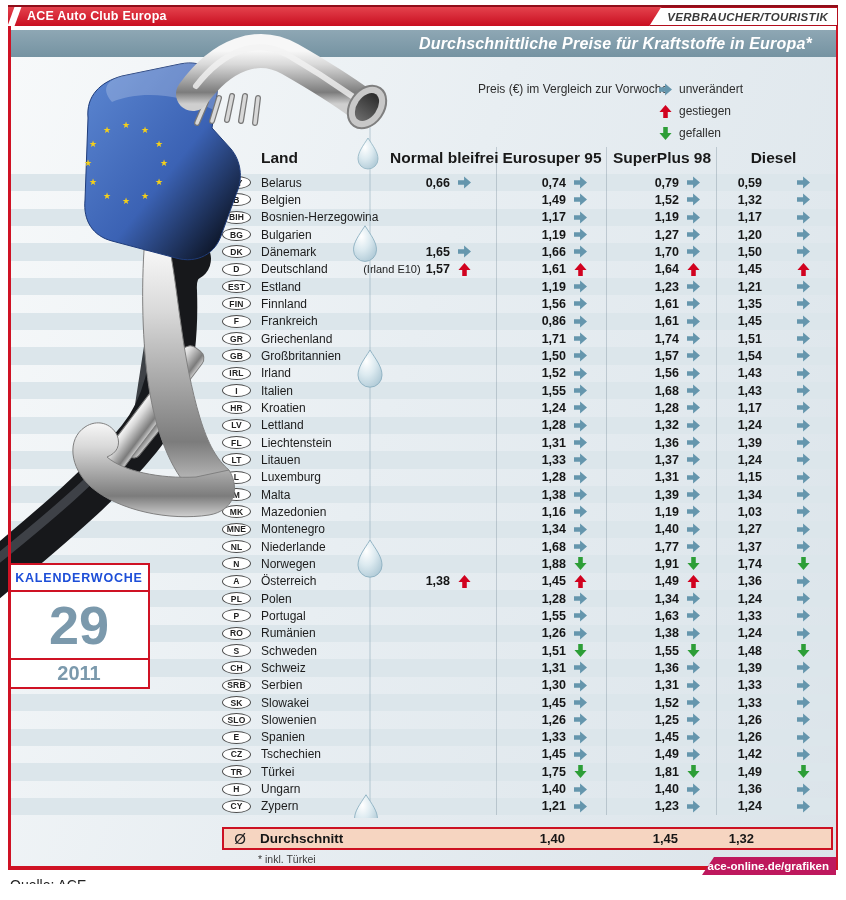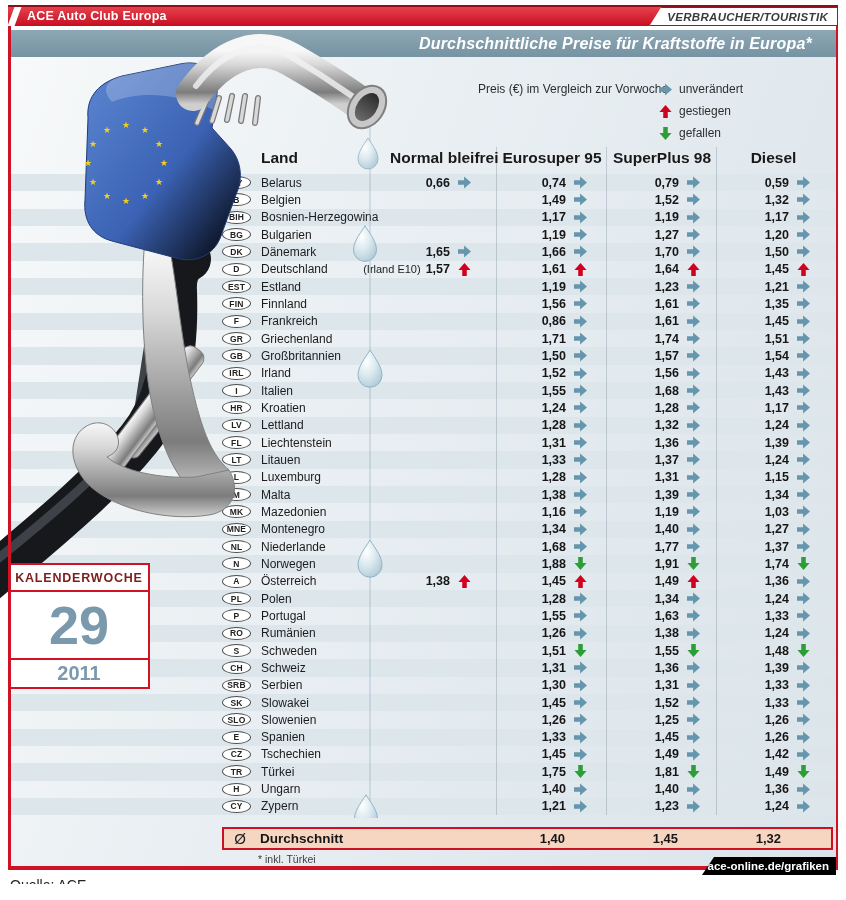--- a/index.html
+++ b/index.html
@@ -30,48 +30,48 @@
   .rows{left:10px;top:174px;width:826px;z-index:3;}
   .trow{display:flex;align-items:center;height:17.33px;padding-left:212px;}
   .badge{flex:none;width:29px;height:13px;border:1.4px solid #4c4c4c;border-radius:50%;background:#fff;
        display:flex;align-items:center;justify-content:center;font-size:8.5px;font-weight:700;color:#222;
        letter-spacing:.2px;margin-right:10px;box-sizing:border-box;}
   .cname{flex:none;width:118px;font-size:12px;color:#1c1c1c;white-space:nowrap;}
   .cell{flex:none;display:flex;align-items:center;justify-content:flex-end;white-space:nowrap;box-sizing:border-box;}
   .c-n{width:118px;padding-right:26px;}
   .c-e{width:110px;padding-right:20px;}
   .c-s{width:110px;padding-right:17px;}
-  .c-d{width:119px;padding-right:26px;}
+  .c-d{width:119px;padding-right:26px;gap:27px;}
   .num{font-size:12.5px;font-weight:700;color:#161616;}
   .note{font-size:11px;color:#1c1c1c;margin-right:5px;}
   .arrw{flex:none;width:13px;height:13px;margin-left:8px;display:inline-flex;align-items:center;justify-content:center;}
   .arrw svg{display:block;}
   
   .avgrow{left:222px;top:827px;width:611px;height:23px;box-sizing:border-box;border:2px solid #cc1122;
        background:#f6d5c1;display:flex;align-items:center;padding-left:4px;z-index:5;}
   .avgsym{flex:none;width:24px;text-align:center;font-size:15px;color:#222;}
   .avgname{flex:none;width:118px;margin-left:8px;font-weight:700;font-size:13.5px;color:#161616;}
   .avg-n{width:118px;}
   .avgrow .num{font-size:13px;}
   
   .legend{left:478px;top:78px;z-index:3;}
   .lrow{display:flex;align-items:center;height:22px;}
   .lintro{width:164px;text-align:right;margin-right:9px;font-size:12px;color:#2e2e2e;white-space:nowrap;}
   .llabel{margin-left:7px;font-size:12px;color:#2e2e2e;}
   
   .calendar{left:8px;top:563px;width:142px;height:126px;box-sizing:border-box;border:2.5px solid #cf1224;
        background:#fff;display:flex;flex-direction:column;z-index:7;}
   .cal-label{height:25px;border-bottom:2.5px solid #cf1224;display:flex;align-items:center;justify-content:center;
-       font-size:12.5px;font-weight:700;letter-spacing:.8px;color:#7f1d1d;}
+       font-size:12.5px;font-weight:700;letter-spacing:.8px;color:#1d4ed8;}
   .cal-week{flex:1;display:flex;align-items:center;justify-content:center;font-size:54px;font-weight:700;color:#7b99ac;}
   .cal-year{height:27px;border-top:2.5px solid #cf1224;display:flex;align-items:center;justify-content:center;
        font-size:20px;font-weight:700;color:#7b99ac;}
   
   .footnote{left:258px;top:853px;font-size:10.5px;color:#3d3d3d;z-index:4;}
-  .urlbadge{left:702px;top:857px;width:134px;height:18px;background:#000000;color:#fff;font-weight:700;font-size:11.5px;
+  .urlbadge{left:702px;top:857px;width:134px;height:18px;background:#be185d;color:#fff;font-weight:700;font-size:11.5px;
        display:flex;align-items:center;justify-content:flex-end;padding-right:7px;box-sizing:border-box;
        clip-path:polygon(12px 0,100% 0,100% 100%,0 100%);z-index:10;}
   .frame-l{left:8px;top:26px;width:2.5px;height:840px;background:#cf1224;z-index:9;}
   .frame-r{left:835.5px;top:26px;width:2.5px;height:840px;background:#cf1224;z-index:9;}
   .frame-b{left:8px;top:866px;width:830px;height:4px;background:#cf1224;z-index:9;}
   .source{left:10px;top:877px;font-size:14px;color:#222;}
   .copyright{right:10px;top:881px;font-size:18px;color:#333;}
   .nozzle{left:0;top:28px;z-index:6;pointer-events:none;}
 </style>
 </head>

